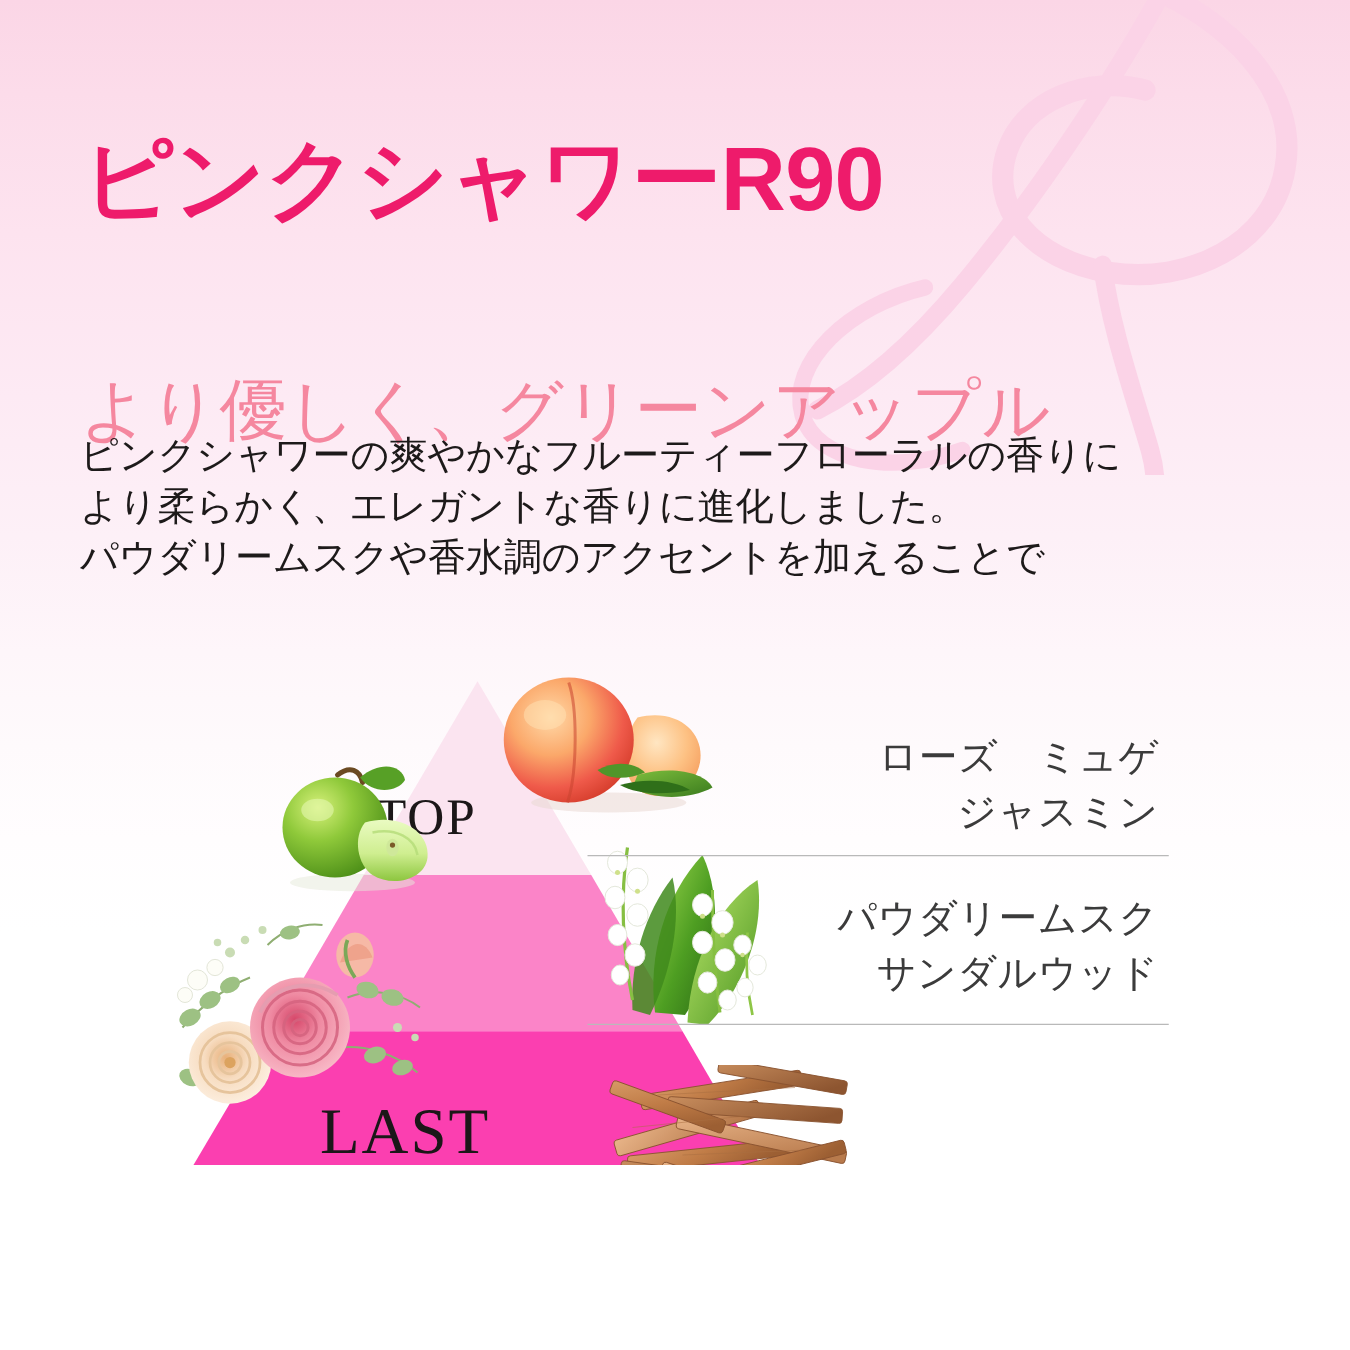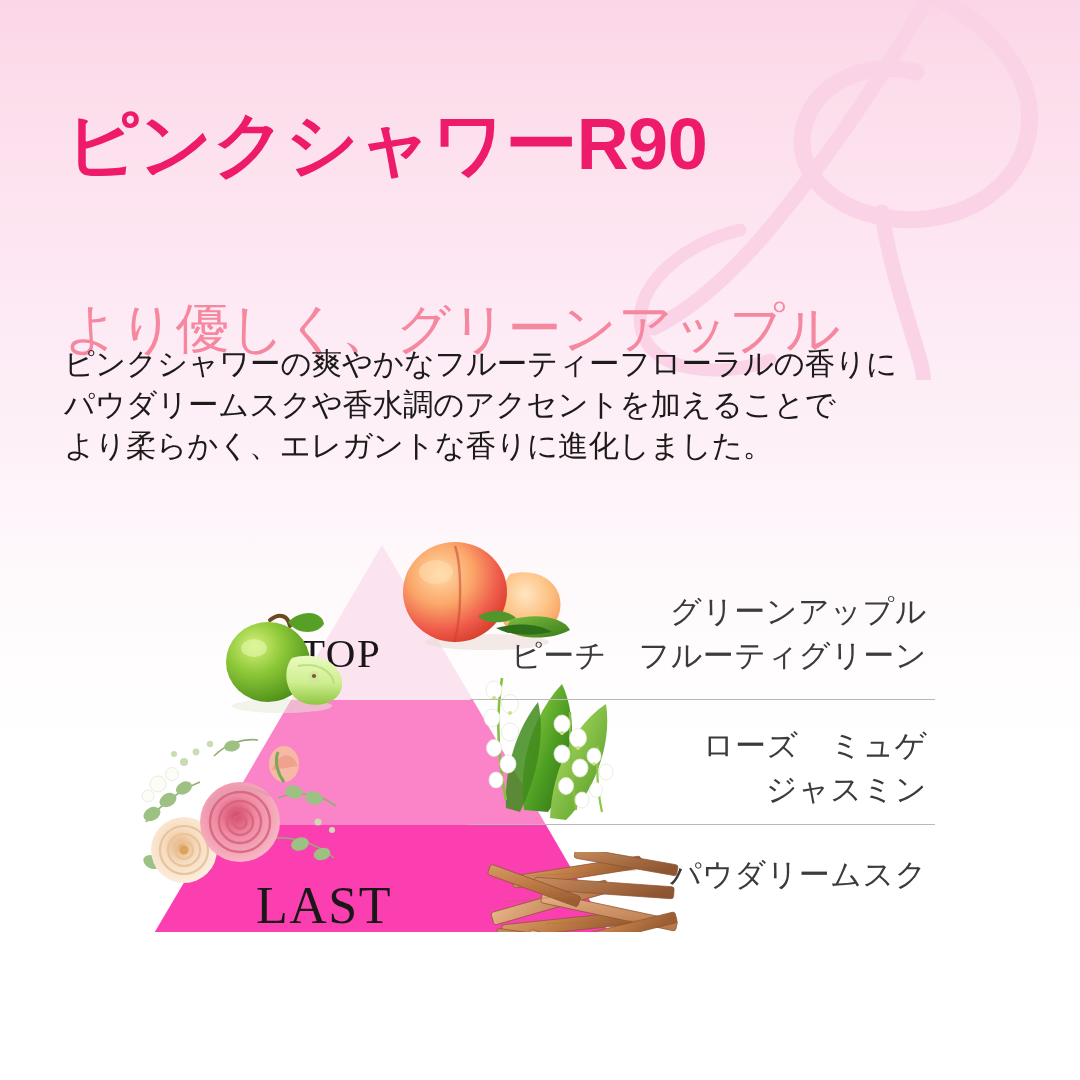--- a/index.html
+++ b/index.html
@@ -146,22 +146,22 @@
         <circle cx="308" cy="24" r="8" fill="#fbd3e7" stroke="none"></circle>
       </g>
     </svg>
   </div>
 
   <h1 class="title">ピンクシャワーR90</h1>
   <h2 class="subtitle">より優しく、グリーンアップル</h2>
 
   <div class="body-copy">
     <div>ピンクシャワーの爽やかなフルーティーフローラルの香りに</div>
+    <div>より柔らかく、エレガントな香りに進化しました。</div>
     <div>パウダリームスクや香水調のアクセントを加えることで</div>
-    <div>より柔らかく、エレガントな香りに進化しました。</div>
   </div>
 
   <div class="pyramid-wrap">
     <svg viewBox="0 0 1080 1080" xmlns="http://www.w3.org/2000/svg">
 
       <polygon points="382,545 473,700 291,700" fill="#fbe4f0"></polygon>
 
       <polygon points="291,700 473,700 546,825 218,825" fill="#fb84c8"></polygon>
 
       <polygon points="218,825 546,825 610,935 153,935" fill="#fb3fb0"></polygon>
@@ -390,29 +390,26 @@
       <g stroke="#a96f42" stroke-width="0.6" opacity="0.7">
         <path d="M20 50 L 118 40"></path>
           <path d="M40 24 L 150 18"></path>
         <path d="M60 72 L 160 68"></path>
       </g>
     </svg>
   </div>
 
   <div class="notes">
 
-    <div class="note-row r1">
-      <div class="note-line l1">グリーンアップル</div>
-      <div class="note-line l2">ピーチ　フルーティグリーン</div>
-    </div>
 
     <div class="note-row r2">
       <div class="note-line l1">ローズ　ミュゲ</div>
       <div class="note-line l2">ジャスミン</div>
     </div>
 
     <div class="note-row r3">
       <div class="note-line l1">パウダリームスク</div>
+      <div class="note-line l2">サンダルウッド</div>
     </div>
 
   </div>
 
 </div>
 
 </body></html>

